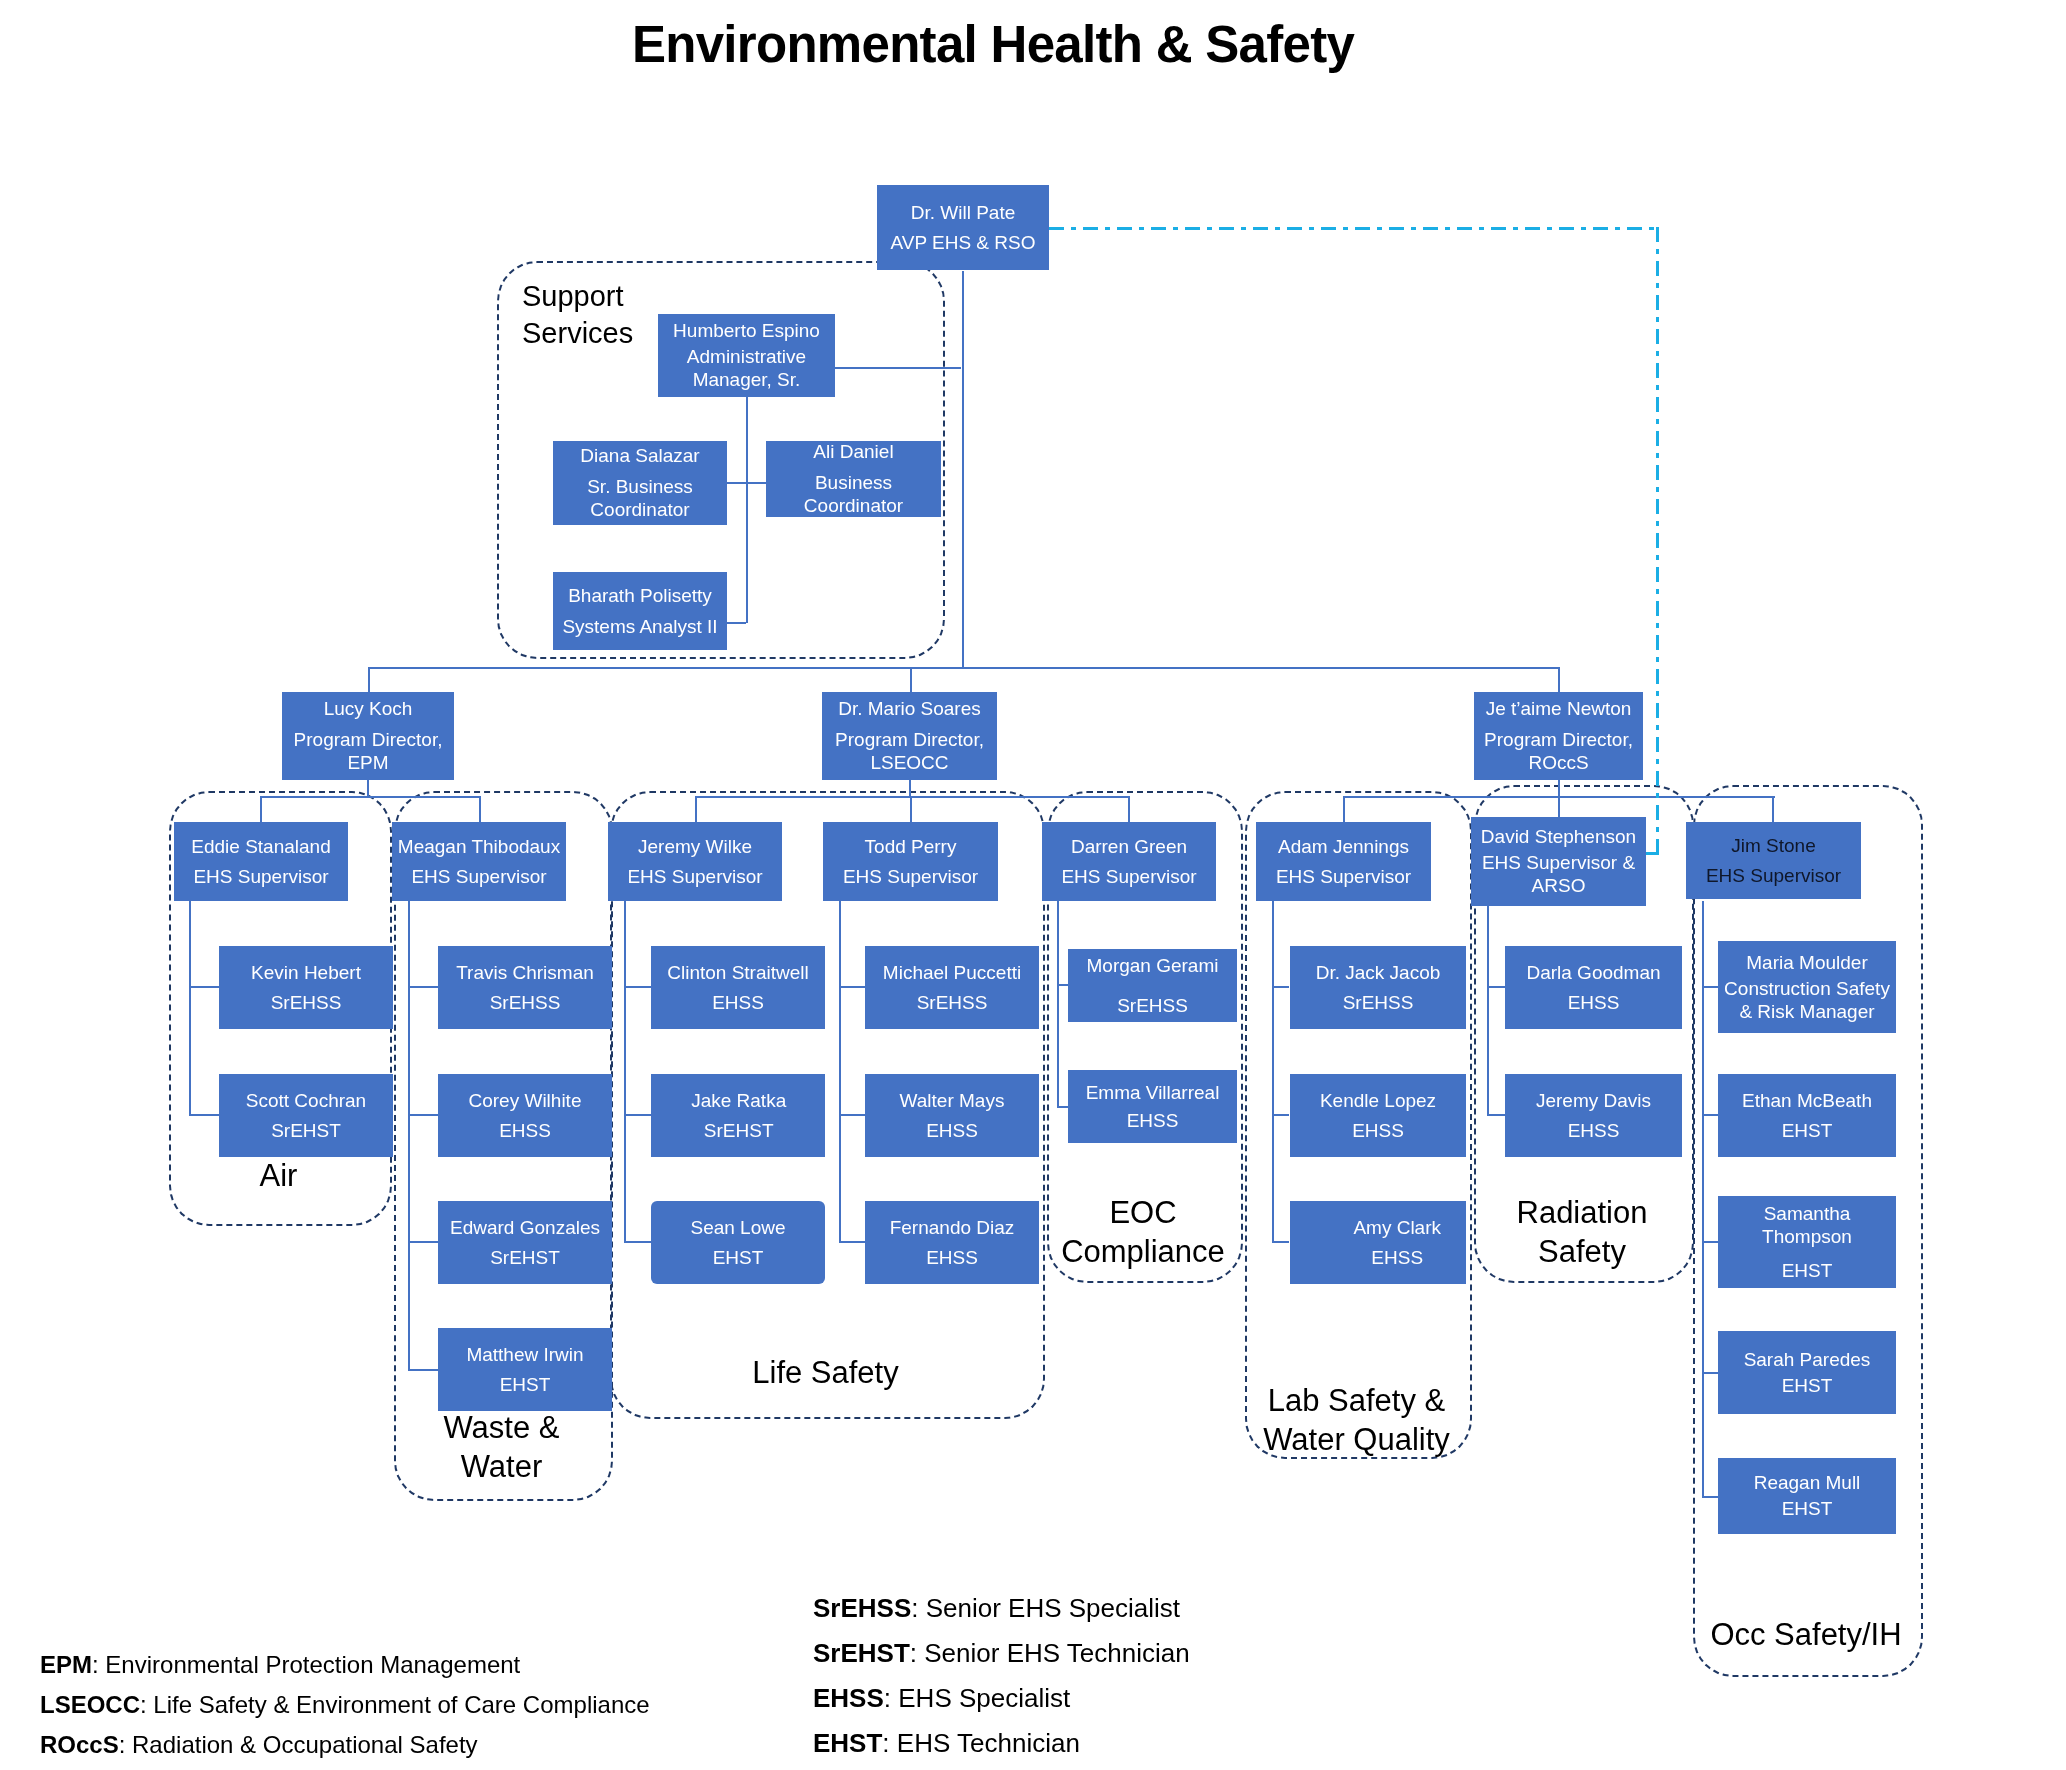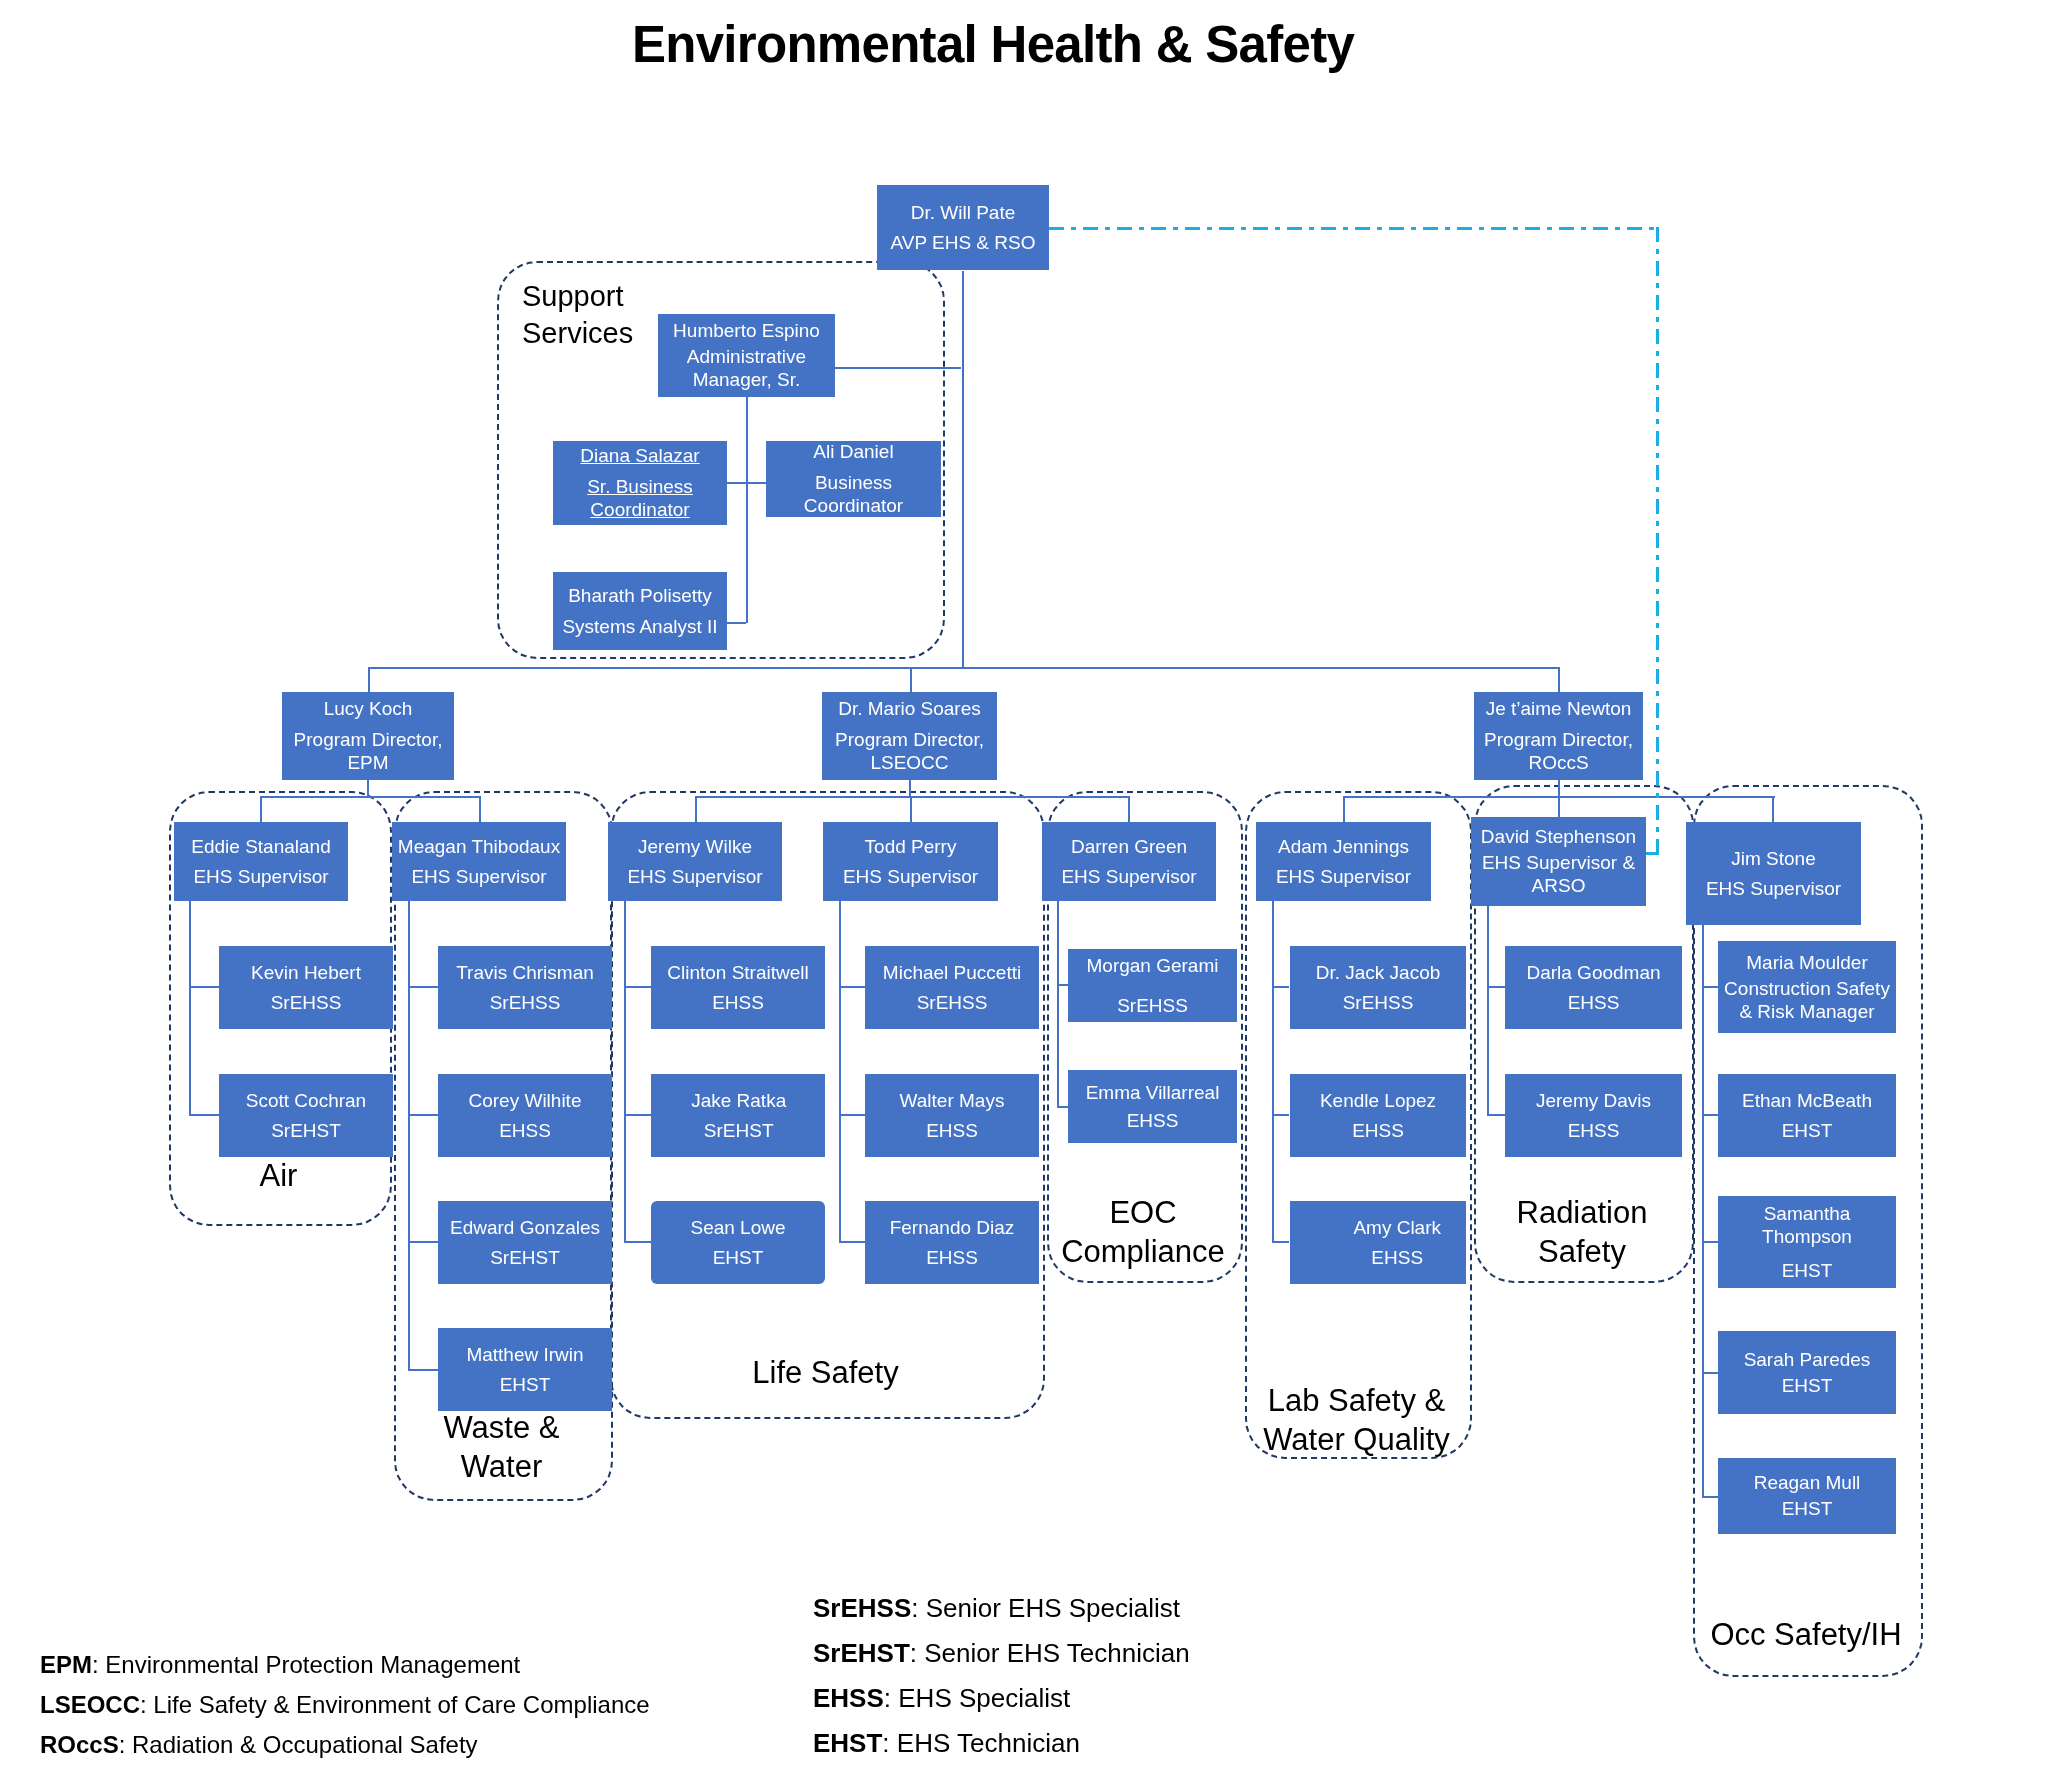--- a/index.html
+++ b/index.html
@@ -112,21 +112,21 @@
     </div>
   <div id="nodes-layer">
       <div class="node" style="left: 877px; top: 185px; width: 172px; height: 85px; background: rgb(68, 114, 196); color: rgb(255, 255, 255);">
         <div class="nm">Dr. Will Pate</div>
         <div class="rl">AVP EHS &amp; RSO</div>
       </div>
       <div class="node" style="left: 658px; top: 314px; width: 177px; height: 83px; background: rgb(68, 114, 196); color: rgb(255, 255, 255); gap: 2.8px;">
         <div class="nm">Humberto Espino</div>
         <div class="rl">Administrative Manager, Sr.</div>
       </div>
-      <div class="node" style="left: 553px; top: 441px; width: 174px; height: 84px; background: rgb(68, 114, 196); color: rgb(255, 255, 255); text-decoration: underline;">
+      <div class="node" style="left: 553px; top: 441px; width: 174px; height: 84px; background: rgb(68, 114, 196); color: rgb(255, 255, 255);">
         <div class="nm">Diana Salazar</div>
         <div class="rl">Sr. Business Coordinator</div>
       </div>
       <div class="node" style="left: 766px; top: 441px; width: 175px; height: 76px; background: rgb(68, 114, 196); color: rgb(255, 255, 255);">
         <div class="nm">Ali Daniel</div>
         <div class="rl">Business Coordinator</div>
       </div>
       <div class="node" style="left: 553px; top: 572px; width: 174px; height: 78px; background: rgb(68, 114, 196); color: rgb(255, 255, 255);">
         <div class="nm">Bharath Polisetty</div>
         <div class="rl">Systems Analyst II</div>
@@ -164,21 +164,21 @@
         <div class="rl">EHS Supervisor</div>
       </div>
       <div class="node" style="left: 1256px; top: 822px; width: 175px; height: 79px; background: rgb(68, 114, 196); color: rgb(255, 255, 255);">
         <div class="nm">Adam Jennings</div>
         <div class="rl">EHS Supervisor</div>
       </div>
       <div class="node" style="left: 1471px; top: 817px; width: 175px; height: 89px; background: rgb(68, 114, 196); color: rgb(255, 255, 255); gap: 2.8px;">
         <div class="nm">David Stephenson</div>
         <div class="rl">EHS Supervisor &amp; ARSO</div>
       </div>
-      <div class="node" style="left: 1686px; top: 822px; width: 175px; height: 103px; background: rgb(68, 114, 196); color: #ffffff; justify-content: center;">
+      <div class="node" style="left: 1686px; top: 822px; width: 175px; height: 77px; background: rgb(68, 114, 196); color: #0f172a; justify-content: center;">
         <div class="nm">Jim Stone</div>
         <div class="rl">EHS Supervisor</div>
       </div>
       <div class="node" style="left: 219px; top: 946px; width: 174px; height: 83px; background: rgb(68, 114, 196); color: rgb(255, 255, 255);">
         <div class="nm">Kevin Hebert</div>
         <div class="rl">SrEHSS</div>
       </div>
       <div class="node" style="left: 219px; top: 1074px; width: 174px; height: 83px; background: rgb(68, 114, 196); color: rgb(255, 255, 255);">
         <div class="nm">Scott Cochran</div>
         <div class="rl">SrEHST</div>

